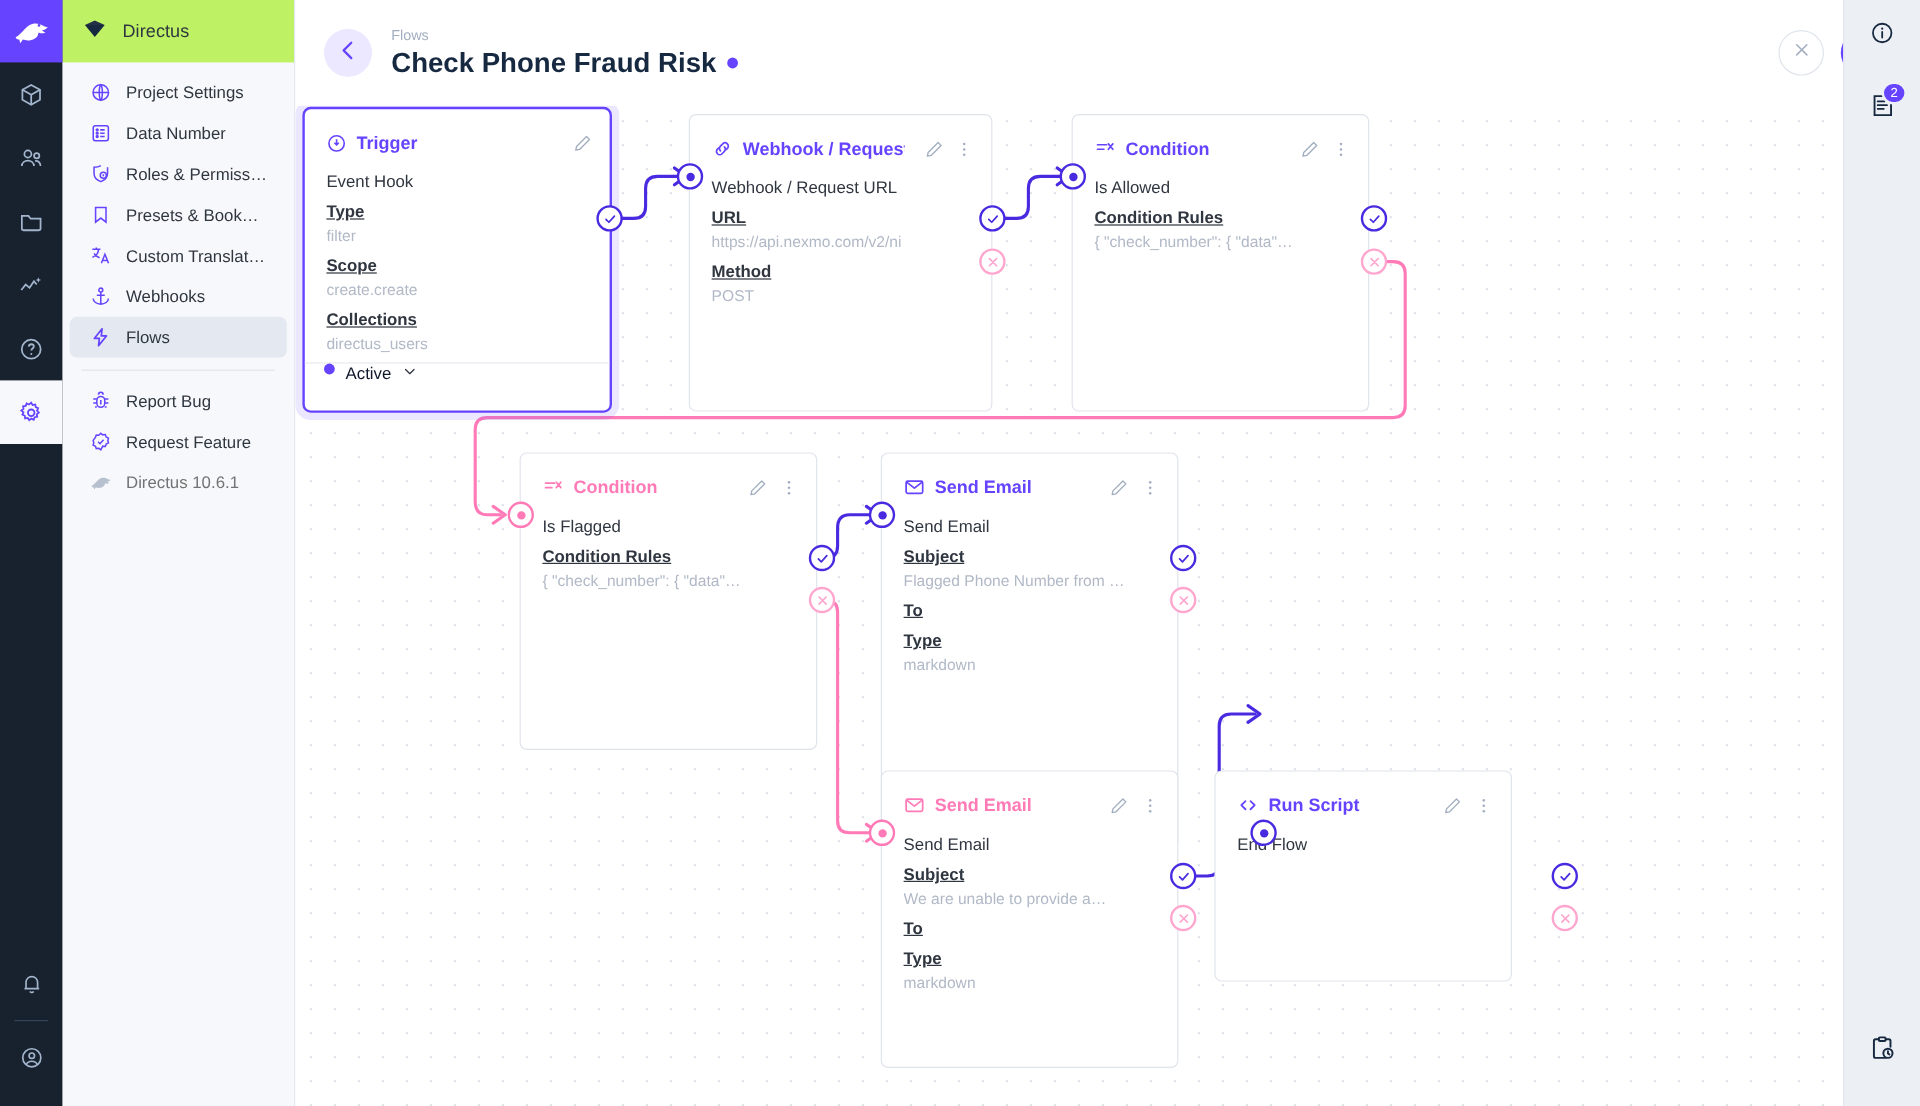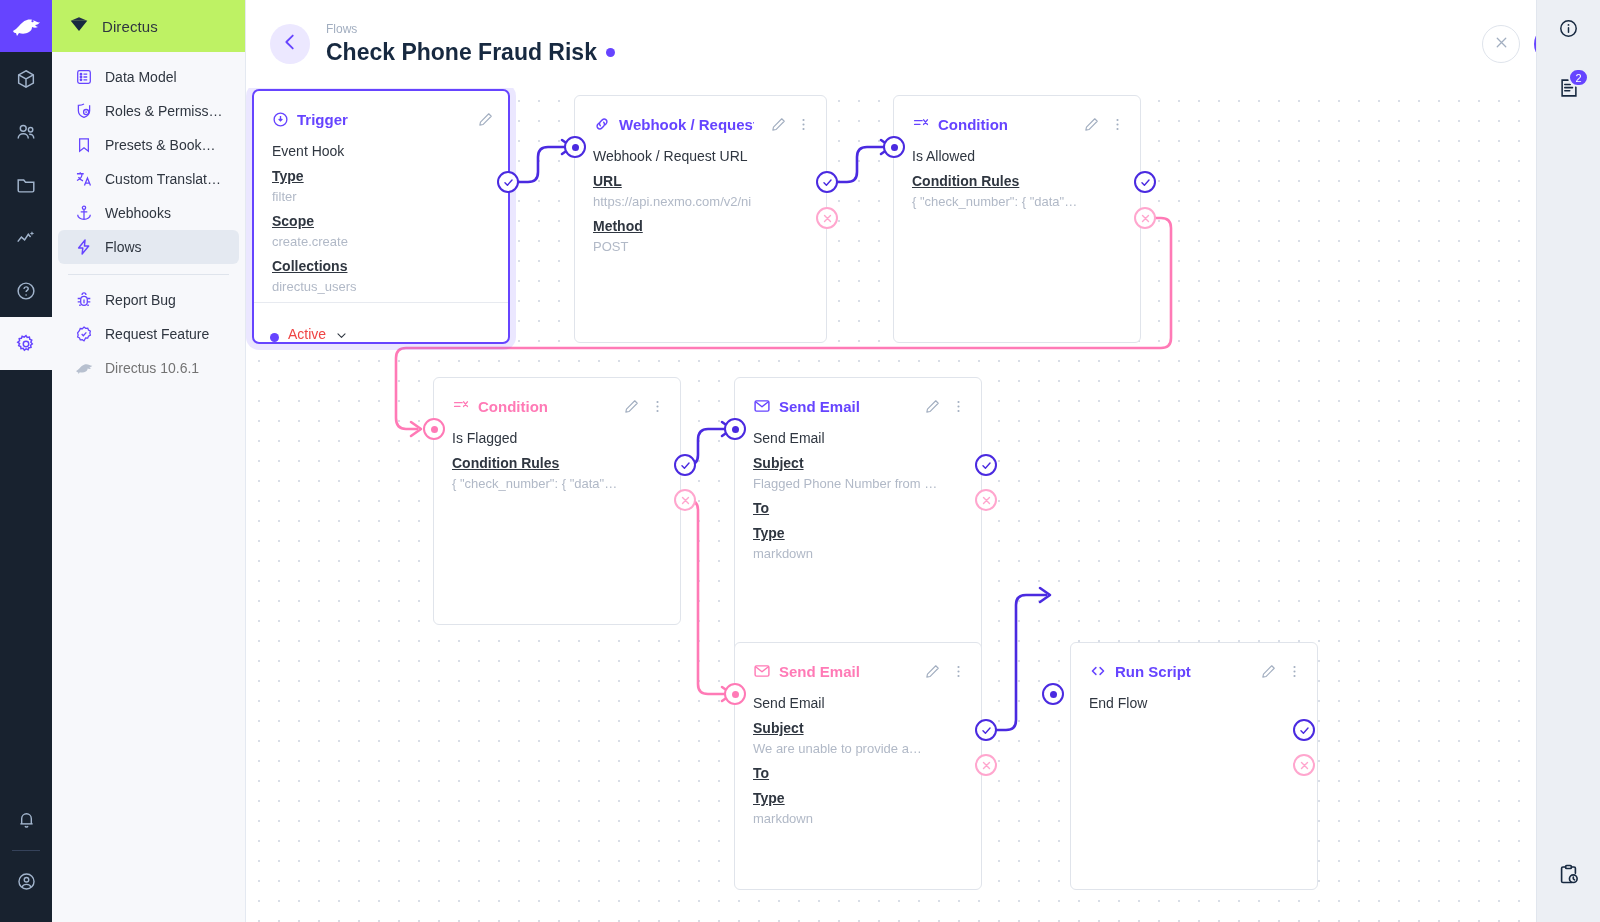--- a/index.html
+++ b/index.html
@@ -108,23 +108,23 @@
   .hbtn { color: #a2aec0; display: flex; align-items: center; justify-content: center; width: 18px; height: 18px; }
   .panel-body { padding: 8px 16px 0 18px; }
   .b-name { font-size: 14px; color: #2f3640; line-height: 21px; margin-bottom: 1px; }
   .b-key { font-size: 14px; font-weight: bold; color: #2f3640; line-height: 21px; margin-top: 4px; text-decoration: underline; }
   .b-val {
     font-family: Liberation Sans, sans-serif; font-size: 13px; color: #b1b9c7;
     line-height: 20px; white-space: nowrap; overflow: hidden;
   }
   .panel-foot {
     position: absolute; left: 0; right: 0; bottom: 0; height: 40px;
-    border-top: 1px solid #e7eaf0; display: flex; align-items: flex-end; gap: 9px;
+    border-top: 1px solid #e7eaf0; display: flex; align-items: flex-start; gap: 9px;
     padding: 0 16px;
-    font-size: 14px; color: #ef4444;
+    font-size: 14px; color: #0f172a;
   }
   .status-dot { width: 9px; height: 9px; border-radius: 50%; background: #6644ff; }
 
   
   .port {
     position: absolute; width: 22px; height: 22px; border-radius: 50%;
     background: #fff; display: flex; align-items: center; justify-content: center;
     z-index: 3;
   }
   .port.in-purple { border: 2.5px solid #4a2ae0; }
@@ -228,28 +228,37 @@
             <path d="M3 8.5l9-4 9 4z" fill="#223048"></path>
           </svg>
       </span>
       <span class="title">Directus</span>
     </div>
 
     <div class="sb-list">
       <div class="sb-item">
         <span class="ico">
           <svg width="18" height="18" viewBox="0 0 24 24" fill="none" stroke="currentColor" stroke-width="1.7">
+              <circle cx="12" cy="12" r="8.6"></circle>
+              <path d="M3.6 12h16.8M12 3.4c2.3 2.5 2.3 14.7 0 17.2-2.3-2.5-2.3-14.7 0-17.2z"></path>
+            </svg>
+        </span>
+        <span class="lbl">Project Settings</span>
+      </div>
+      <div class="sb-item">
+        <span class="ico">
+          <svg width="18" height="18" viewBox="0 0 24 24" fill="none" stroke="currentColor" stroke-width="1.7">
               <rect x="3.6" y="3.6" width="16.8" height="16.8" rx="2.4"></rect>
               <circle cx="8" cy="8.3" r="1" fill="currentColor"></circle>
               <circle cx="8" cy="12" r="1" fill="currentColor"></circle>
               <circle cx="8" cy="15.7" r="1" fill="currentColor"></circle>
               <path d="M11.3 8.3h5M11.3 12h5M11.3 15.7h5"></path>
             </svg>
         </span>
-        <span class="lbl">Data Model</span>
+        <span class="lbl">Data Number</span>
       </div>
       <div class="sb-item">
         <span class="ico">
           <svg width="18" height="18" viewBox="0 0 24 24" fill="none" stroke="currentColor" stroke-width="1.7">
               <path d="M19.5 4.4v7.1c0 4.3-3.1 7.4-7.5 9-4.4-1.6-7.5-4.7-7.5-9V4.4c3 0 5.6-.6 7.5-1.8"></path>
               <circle cx="14.8" cy="13.4" r="3.4"></circle>
               <path d="M14.8 12.3v2.3"></path>
             </svg>
         </span>
         <span class="lbl">Roles &amp; Permissions</span>
@@ -637,21 +646,21 @@
         <svg width="13" height="13" viewBox="0 0 24 24" fill="none" stroke="currentColor" stroke-width="2.6" stroke-linecap="round" stroke-linejoin="round">
             <path d="M5.5 12.5l4.5 4.5L18.5 7.5"></path>
           </svg>
       </div>
       <div class="port rej" style="left:729px; top:666px;">
         <svg width="13" height="13" viewBox="0 0 24 24" fill="none" stroke="currentColor" stroke-width="2.6" stroke-linecap="round">
             <path d="M6.5 6.5l11 11M17.5 6.5l-11 11"></path>
           </svg>
       </div>
 
-      <div class="panel" style="left:824px; top:554px; width:248px; height:248px;">
+      <div class="panel" style="left:766px; top:554px; width:248px; height:176px;">
         <div class="panel-head">
           <span class="picon">
             <svg width="18" height="18" viewBox="0 0 24 24" fill="none" stroke="currentColor" stroke-width="2" stroke-linecap="round" stroke-linejoin="round">
                 <path d="M9.2 7.5L4.6 12l4.6 4.5M14.8 7.5l4.6 4.5-4.6 4.5"></path>
               </svg>
           </span>
           <span class="ptitle">Run Script</span>
           <span class="hspacer"></span>
           <span class="hbtn">
             <svg width="17" height="17" viewBox="0 0 24 24" fill="none" stroke="currentColor" stroke-width="1.6" stroke-linejoin="round">

